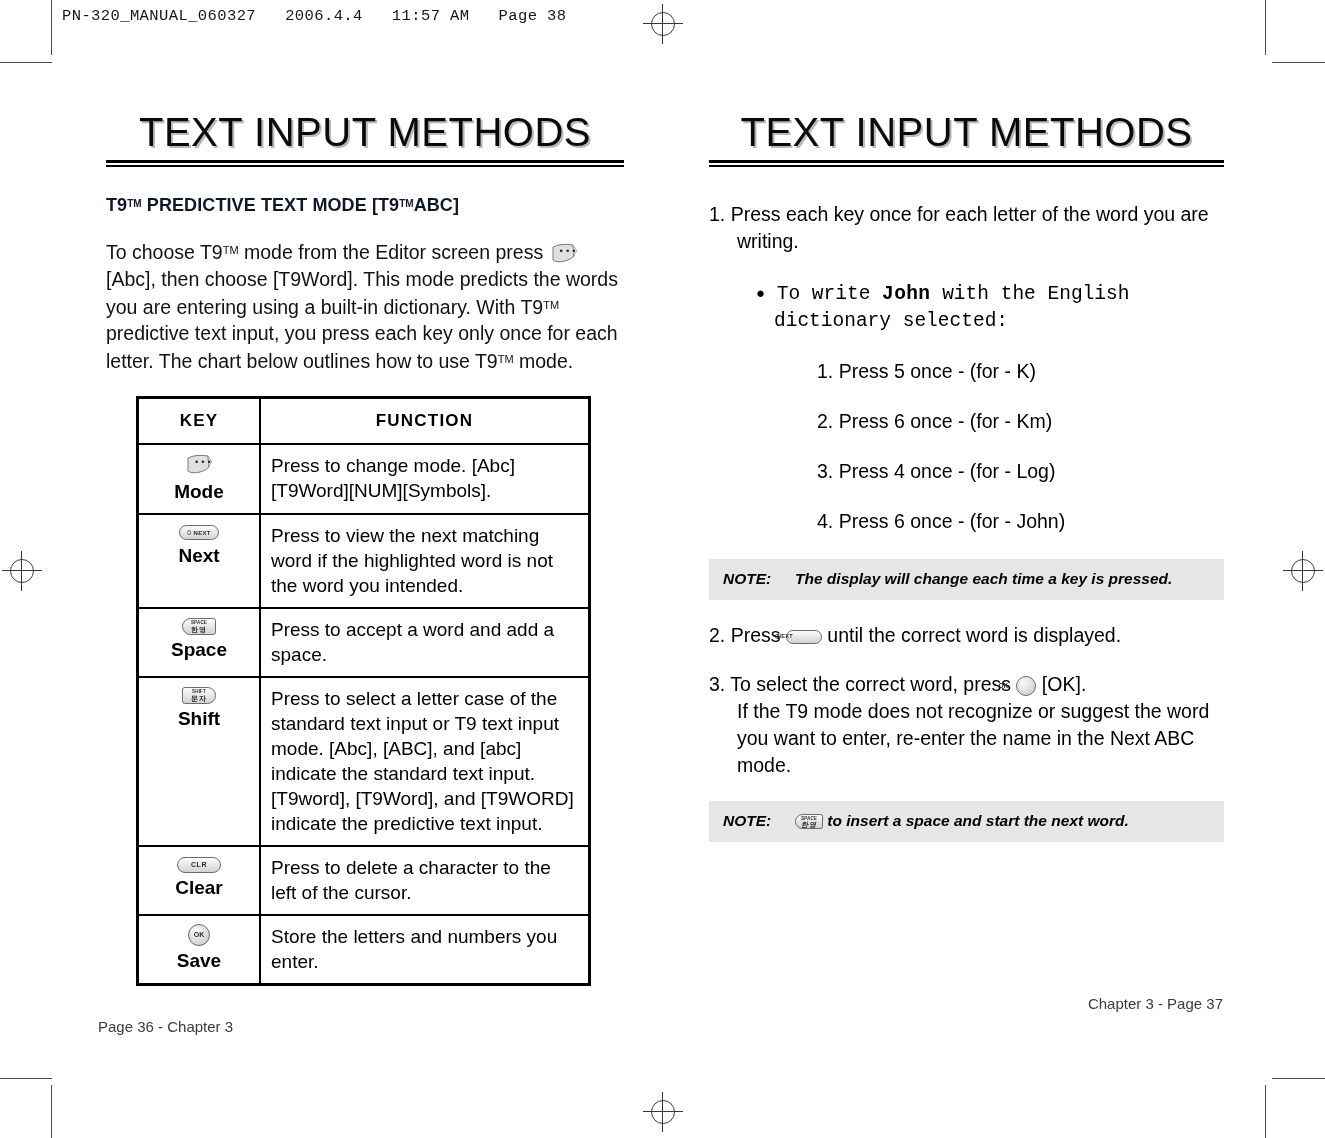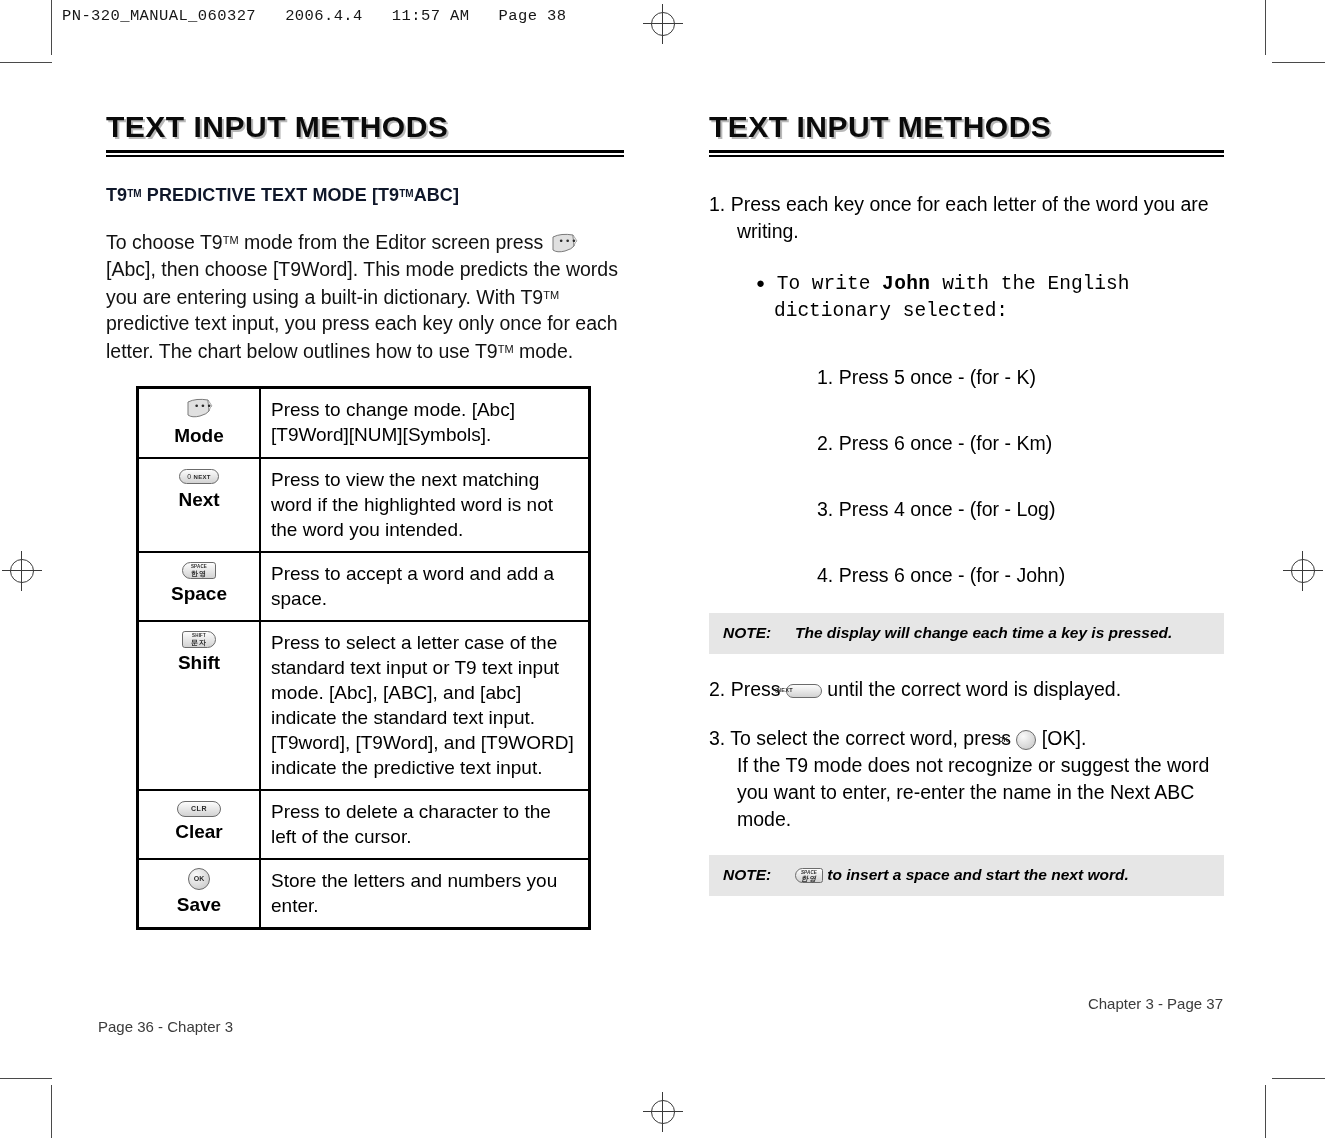--- a/index.html
+++ b/index.html
@@ -29,22 +29,22 @@
     font-size:15.5px;letter-spacing:0.4px;color:#161616;white-space:pre;
   }
 
   
   .col{position:absolute;top:112px;}
   .col-left{left:106px;width:518px;}
   .col-right{left:709px;width:515px;}
 
   
   .chapter-title{
-    font-size:30px;font-weight:bold;letter-spacing:0.5px;
-    text-align:left;line-height:1;
+    font-size:40px;font-weight:normal;letter-spacing:0.5px;
+    text-align:center;line-height:1;
     color:#0a0a0a;
     text-shadow:2px 2px 0 #b9b9b9;
     padding-bottom:5px;
   }
   .title-rule{border-top:3px solid #000;border-bottom:2px solid #000;height:2px;margin-top:3px;}
 
   
   .subhead{
     margin-top:28px;font-size:18px;font-weight:bold;letter-spacing:0.1px;
     color:#0f172a;
@@ -119,21 +119,21 @@
     margin-top:22px;font-size:19.5px;line-height:27px;
     padding-left:28px;text-indent:-28px;
   }
   .num-item .cont{display:block;text-indent:0;}
   .bullet-item{
     margin-top:26px;margin-left:47px;font-size:19.5px;line-height:26px;
     text-indent:-18px;padding-left:18px;font-family:Liberation Mono, monospace;
   }
   .bullet-item .dot{font-size:15px;vertical-align:1px;}
   .bullet-item b{letter-spacing:.4px;}
-  .sub-step{margin-top:41px;margin-left:108px;font-size:19.5px;line-height:25px;}
+  .sub-step{margin-top:25px;margin-left:108px;font-size:19.5px;line-height:25px;}
 
   .note{
     background:#e6e6e6;margin-top:25px;
     padding:10px 12px 11px 14px;
     font-size:15.5px;line-height:20px;font-weight:bold;font-style:italic;
     display:flex;gap:10px;
   }
   .note .nlabel{flex:0 0 auto;width:62px;}
   .note .ntext{flex:1 1 auto;}
 
@@ -194,20 +194,24 @@
 
     <div class="body-p">
       <span>To choose T9</span><sup>TM</sup><span> mode from the Editor screen press </span><span class="k k-mode"><svg width="30" height="24" viewBox="0 0 30 24">
             <path d="M4 5 Q12 1 24 3 L25 14 Q23 17 16 19 Q8 21 4 18 Z" fill="#e0e0e0" stroke="#7a7a7a" stroke-width="1"></path>
             <path d="M24 3 L25 14 Q26 10 28 9 Z" fill="#f4f4f4" stroke="#8a8a8a" stroke-width="0.7"></path>
           </svg><span class="dots">•••</span></span><span> [Abc], then choose [T9Word].  This mode predicts the words you are entering using a built-in dictionary. With T9</span><sup>TM</sup><span> predictive text input, you press each key only once for each letter. The chart below outlines how to use T9</span><sup>TM</sup><span> mode.</span>
     </div>
 
     <table class="keytable">
       <tbody>
+          <tr>
+        <th>KEY</th>
+        <th>FUNCTION</th>
+      </tr>
 
       <tr>
         <td class="keycell">
           <span class="k k-mode"><svg width="30" height="24" viewBox="0 0 30 24">
                   <path d="M4 5 Q12 1 24 3 L25 14 Q23 17 16 19 Q8 21 4 18 Z" fill="#e0e0e0" stroke="#7a7a7a" stroke-width="1"></path>
                   <path d="M24 3 L25 14 Q26 10 28 9 Z" fill="#f4f4f4" stroke="#8a8a8a" stroke-width="0.7"></path>
                 </svg><span class="dots">•••</span></span>
           <span class="klabel">Mode</span>
         </td>
         <td class="funccell">Press to change mode. [Abc][T9Word][NUM][Symbols].</td>

